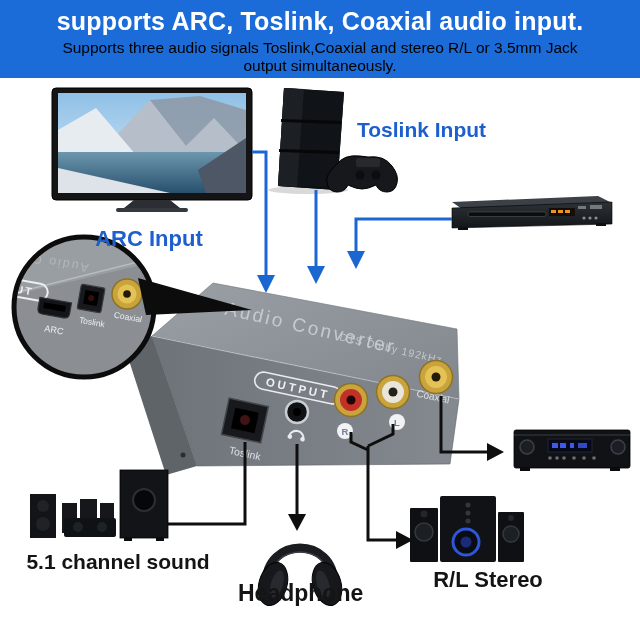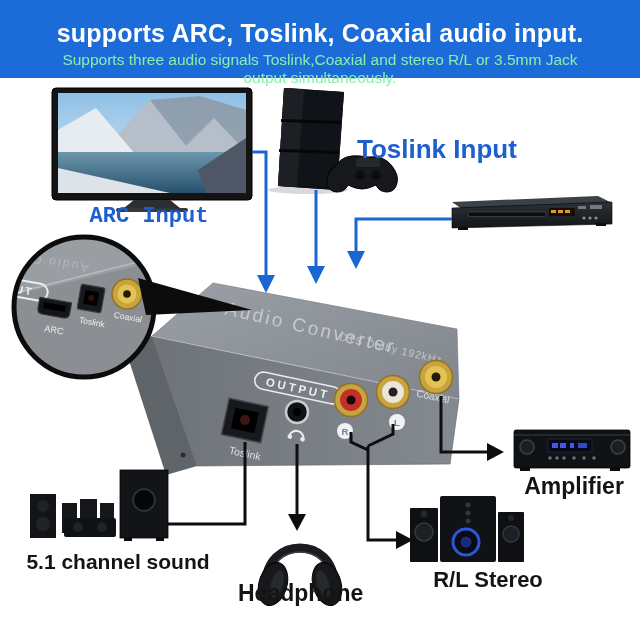--- a/index.html
+++ b/index.html
@@ -6,33 +6,33 @@
   #stage{
     position:relative;width:640px;height:627px;overflow:hidden;background:#ffffff;
     font-family:"Liberation Sans",sans-serif;
   }
   
   .banner{
     position:absolute;left:0;top:0;width:640px;height:78px;
     background:#1b6cd9;color:#ffffff;text-align:center;
   }
   .banner .title{
-    padding-top:19px;font-size:25px;font-weight:bold;letter-spacing:.2px;color:#ffffff;
+    padding-top:7px;font-size:25px;font-weight:bold;letter-spacing:.2px;color:#ffffff;
   }
   .banner .subtitle{
-    margin:3px auto 0 auto;width:520px;font-size:15.5px;line-height:18px;color:#86efac;
+    margin:3px auto 0 auto;width:520px;font-size:15.5px;line-height:18px;color:#000000;
   }
   
   #art{position:absolute;left:0;top:0;width:640px;height:627px;}
   
   .lbl{position:absolute;font-weight:bold;text-align:center;white-space:nowrap;}
   .lbl.blue{color:#1e5fce;}
   .lbl.dark{color:#141414;}
-  #lbl-arc{left:89px;top:204px;width:120px;font-size:22px;font-family:Liberation Mono, monospace;}
-  #lbl-toslink{left:357px;top:118px;width:130px;font-size:26px;text-align:left;margin-top:16px;}
+  #lbl-arc{left:89px;top:226px;width:120px;font-size:22px;}
+  #lbl-toslink{left:357px;top:118px;width:130px;font-size:21px;text-align:left;}
   #lbl-coaxial{left:469px;top:236px;width:130px;font-size:21px;}
   #lbl-51{left:23px;top:550px;width:190px;font-size:21px;}
   #lbl-head{left:238px;top:580px;width:122px;font-size:23px;}
   #lbl-rl{left:403px;top:567px;width:122px;font-size:22px;margin-left:24px;}
   #lbl-amp{left:513px;top:473px;width:122px;font-size:23px;}
 </style>
 </head>
 <body>
 
 <div id="stage">
@@ -295,15 +295,14 @@
       <rect x="520" y="468" width="10" height="3" fill="#0a0b0d"></rect>
         <rect x="610" y="468" width="10" height="3" fill="#0a0b0d"></rect>
     </g>
   </svg>
 
   <div class="lbl blue" id="lbl-arc">ARC Input</div>
   <div class="lbl blue" id="lbl-toslink">Toslink Input</div>
   <div class="lbl dark" id="lbl-51">5.1 channel sound</div>
   <div class="lbl dark" id="lbl-head">Headphone</div>
   <div class="lbl dark" id="lbl-rl">R/L Stereo</div>
-  <div class="lbl dark" id="lbl-amp">Amplifier</div>
 
 </div>
 
 </body></html>

